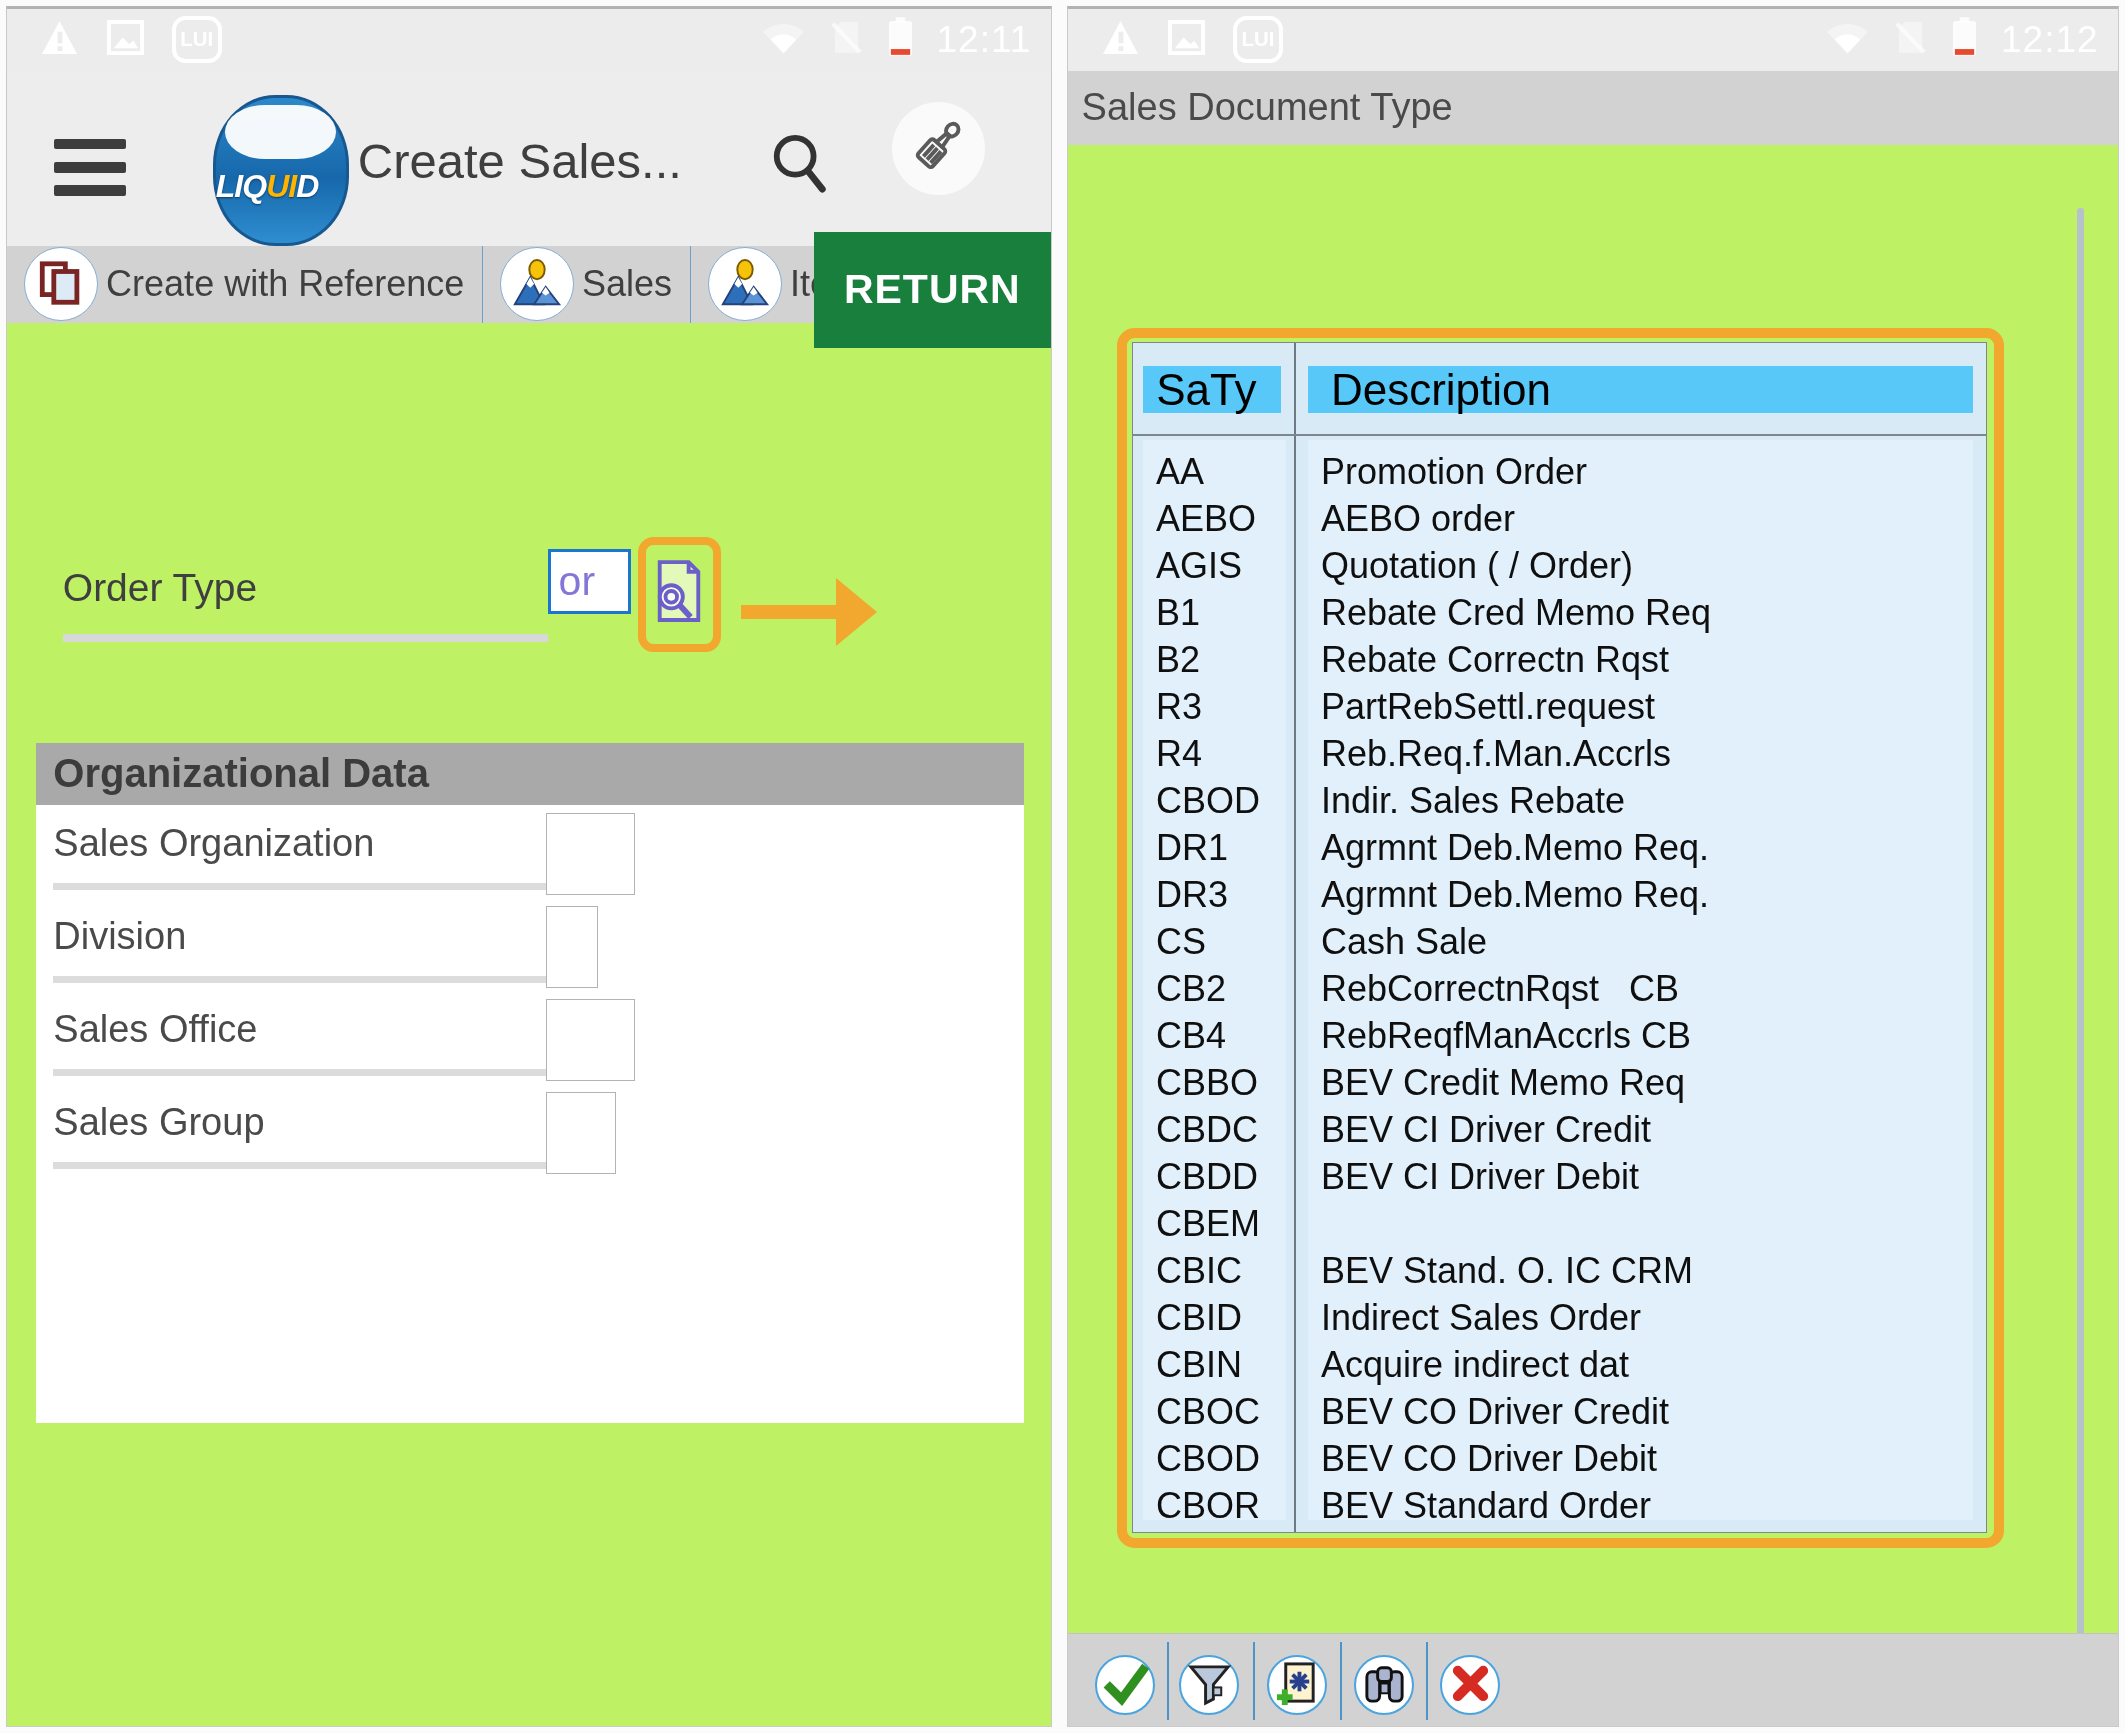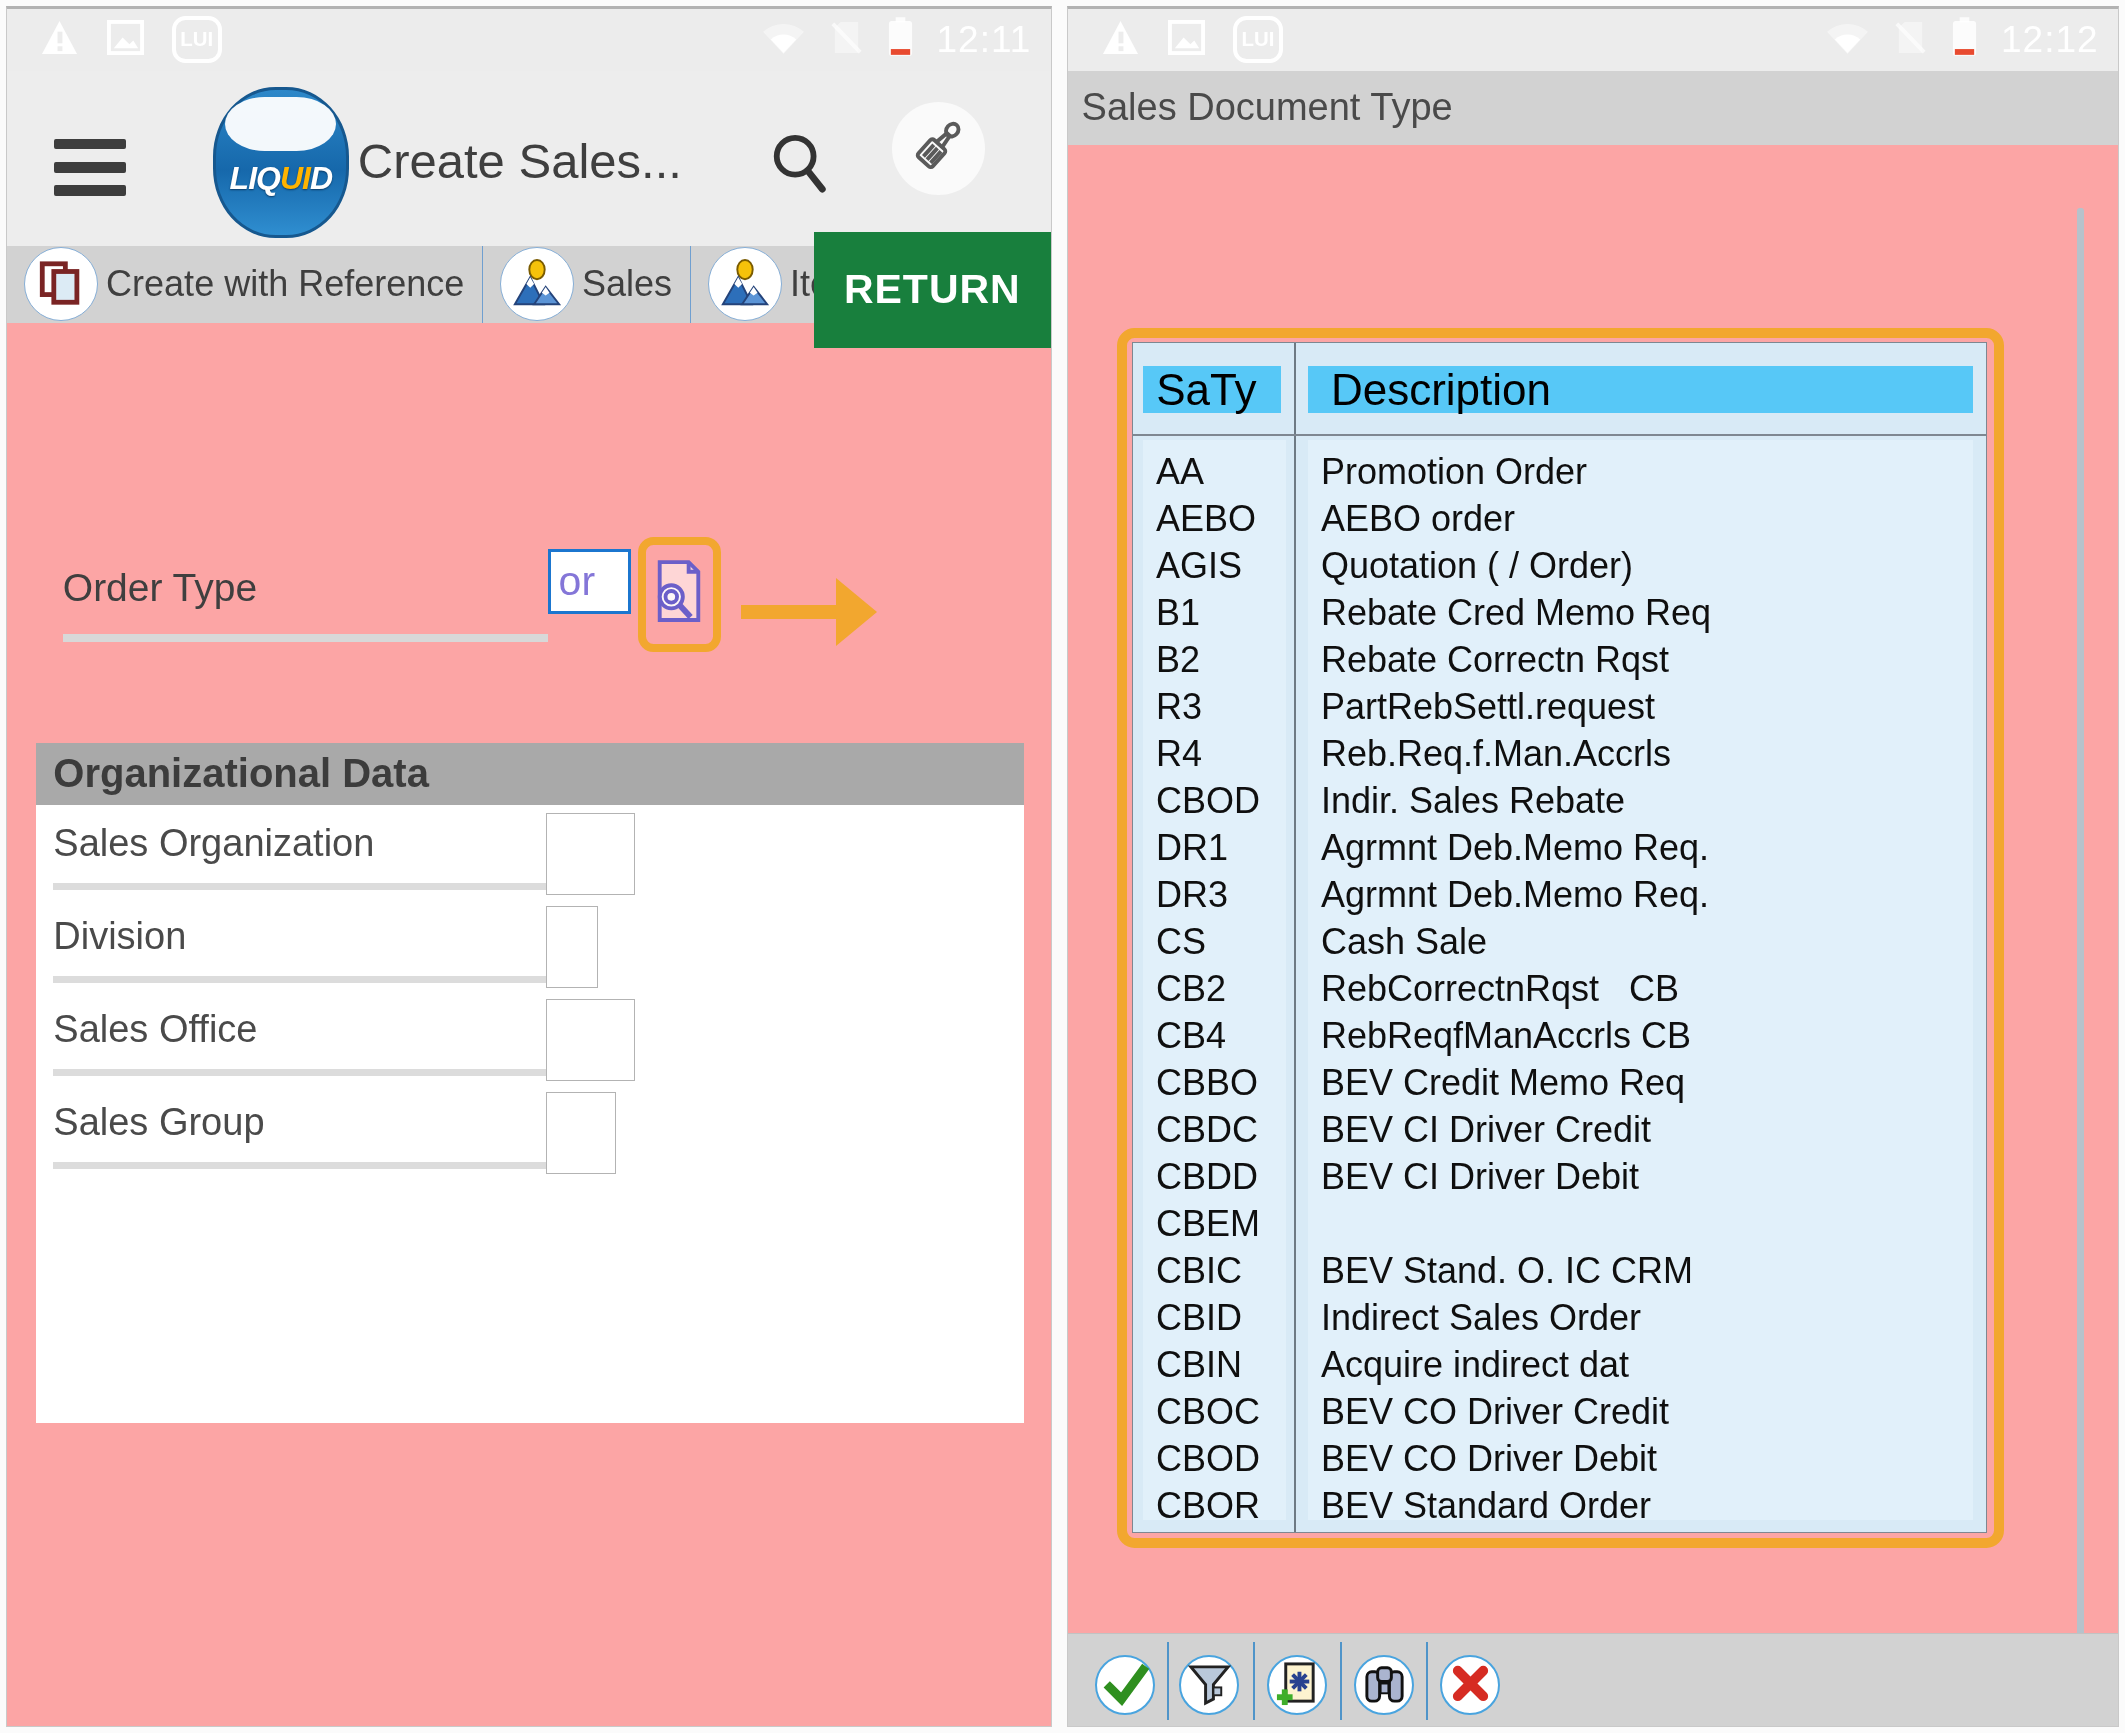--- a/index.html
+++ b/index.html
@@ -1,36 +1,36 @@
 <!DOCTYPE html>
 <html><head>
 <meta charset="utf-8">
 <style>
   * { box-sizing: border-box; margin: 0; padding: 0; }
   html,body { width:2125px; height:1733px; background:#ffffff; font-family:"Liberation Sans", sans-serif; color:#3f3f3f; }
   #canvas { position:relative; width:2125px; height:1733px; background:#fbfbfb; overflow:hidden; }
 
-  .screen { position:absolute; top:5.8px; height:1721px; background:#fca5a5; border:1px solid #c9c9c9; border-top:3.9px solid #b2b2b2; overflow:hidden; }
+  .screen { position:absolute; top:5.8px; height:1721px; background:#bef264; border:1px solid #c9c9c9; border-top:3.9px solid #b2b2b2; overflow:hidden; }
   #screen-left  { left:5.8px;    width:1046px; }
   #screen-right { left:1067px; width:1052px; }
 
   
   .statusbar { position:absolute; left:0; right:0; top:0; height:62px; background:#ececec; display:flex; align-items:center; }
   .sb-left  { display:flex; align-items:center; gap:27px; margin-left:33px; }
   .sb-right { display:flex; align-items:center; gap:23px; margin-left:auto; margin-right:19.4px; }
   .sb-time  { color:#ffffff; font-size:37px; font-weight:400; letter-spacing:1px; }
   .lui-badge { width:50px; height:47px; border:4.9px solid #fff; border-radius:13.6px; color:#fff; font-weight:bold; font-size:20.4px; display:flex; align-items:center; justify-content:center; }
 
   
   .top-gray { position:absolute; left:0; right:0; top:0; height:237px; background:#ededed; }
   .hamburger { position:absolute; left:47px; top:130px; width:72px; cursor:pointer; }
   .hamburger div { height:10.7px; background:#3d3d3d; margin-bottom:12.6px; border-radius:1.9px; }
-  .logo { position:absolute; left:206px; top:78px; width:136px; height:151px; border-radius:46%;
+  .logo { position:absolute; left:206px; top:86px; width:136px; height:151px; border-radius:46%;
           background:linear-gradient(180deg,#2d88c9 0%,#1668ab 55%,#2f8ed0 100%);
-          border:3.9px solid #16588f; display:flex; align-items:center; justify-content:center; }
+          border:3.9px solid #16588f; display:flex; align-items:center; justify-content:flex-start; }
   .logo::before { content:""; position:absolute; top:6.8px; left:9.7px; right:9.7px; height:54px; background:#ffffff; border-radius:50% / 70%; opacity:.95; }
   .logo-text { position:relative; color:#ffffff; font-weight:bold; font-style:italic; font-size:32px; letter-spacing:-1px; margin-top:33px; text-shadow:0 1px 1.9px #0a3a66; }
   .logo-text b { color:#ffb400; font-style:italic; }
   .app-title { position:absolute; left:351px; top:124px; font-size:49px; color:#3f3f3f; white-space:nowrap; }
   .hdr-search { position:absolute; left:761px; top:120px; cursor:pointer; }
   .tool-circle { position:absolute; left:885px; top:93px; width:93px; height:93px; background:#fafafa; border-radius:50%; display:flex; align-items:center; justify-content:center; cursor:pointer; }
 
   
   .toolbar { position:absolute; left:0; right:0; top:237px; height:77px; background:#d2d2d2; display:flex; align-items:center; overflow:hidden; }
   .tb-item { display:flex; align-items:center; gap:7.8px; padding:0 17.5px; height:100%; border-right:1.9px solid #6f9fd0; cursor:pointer; white-space:nowrap; }

